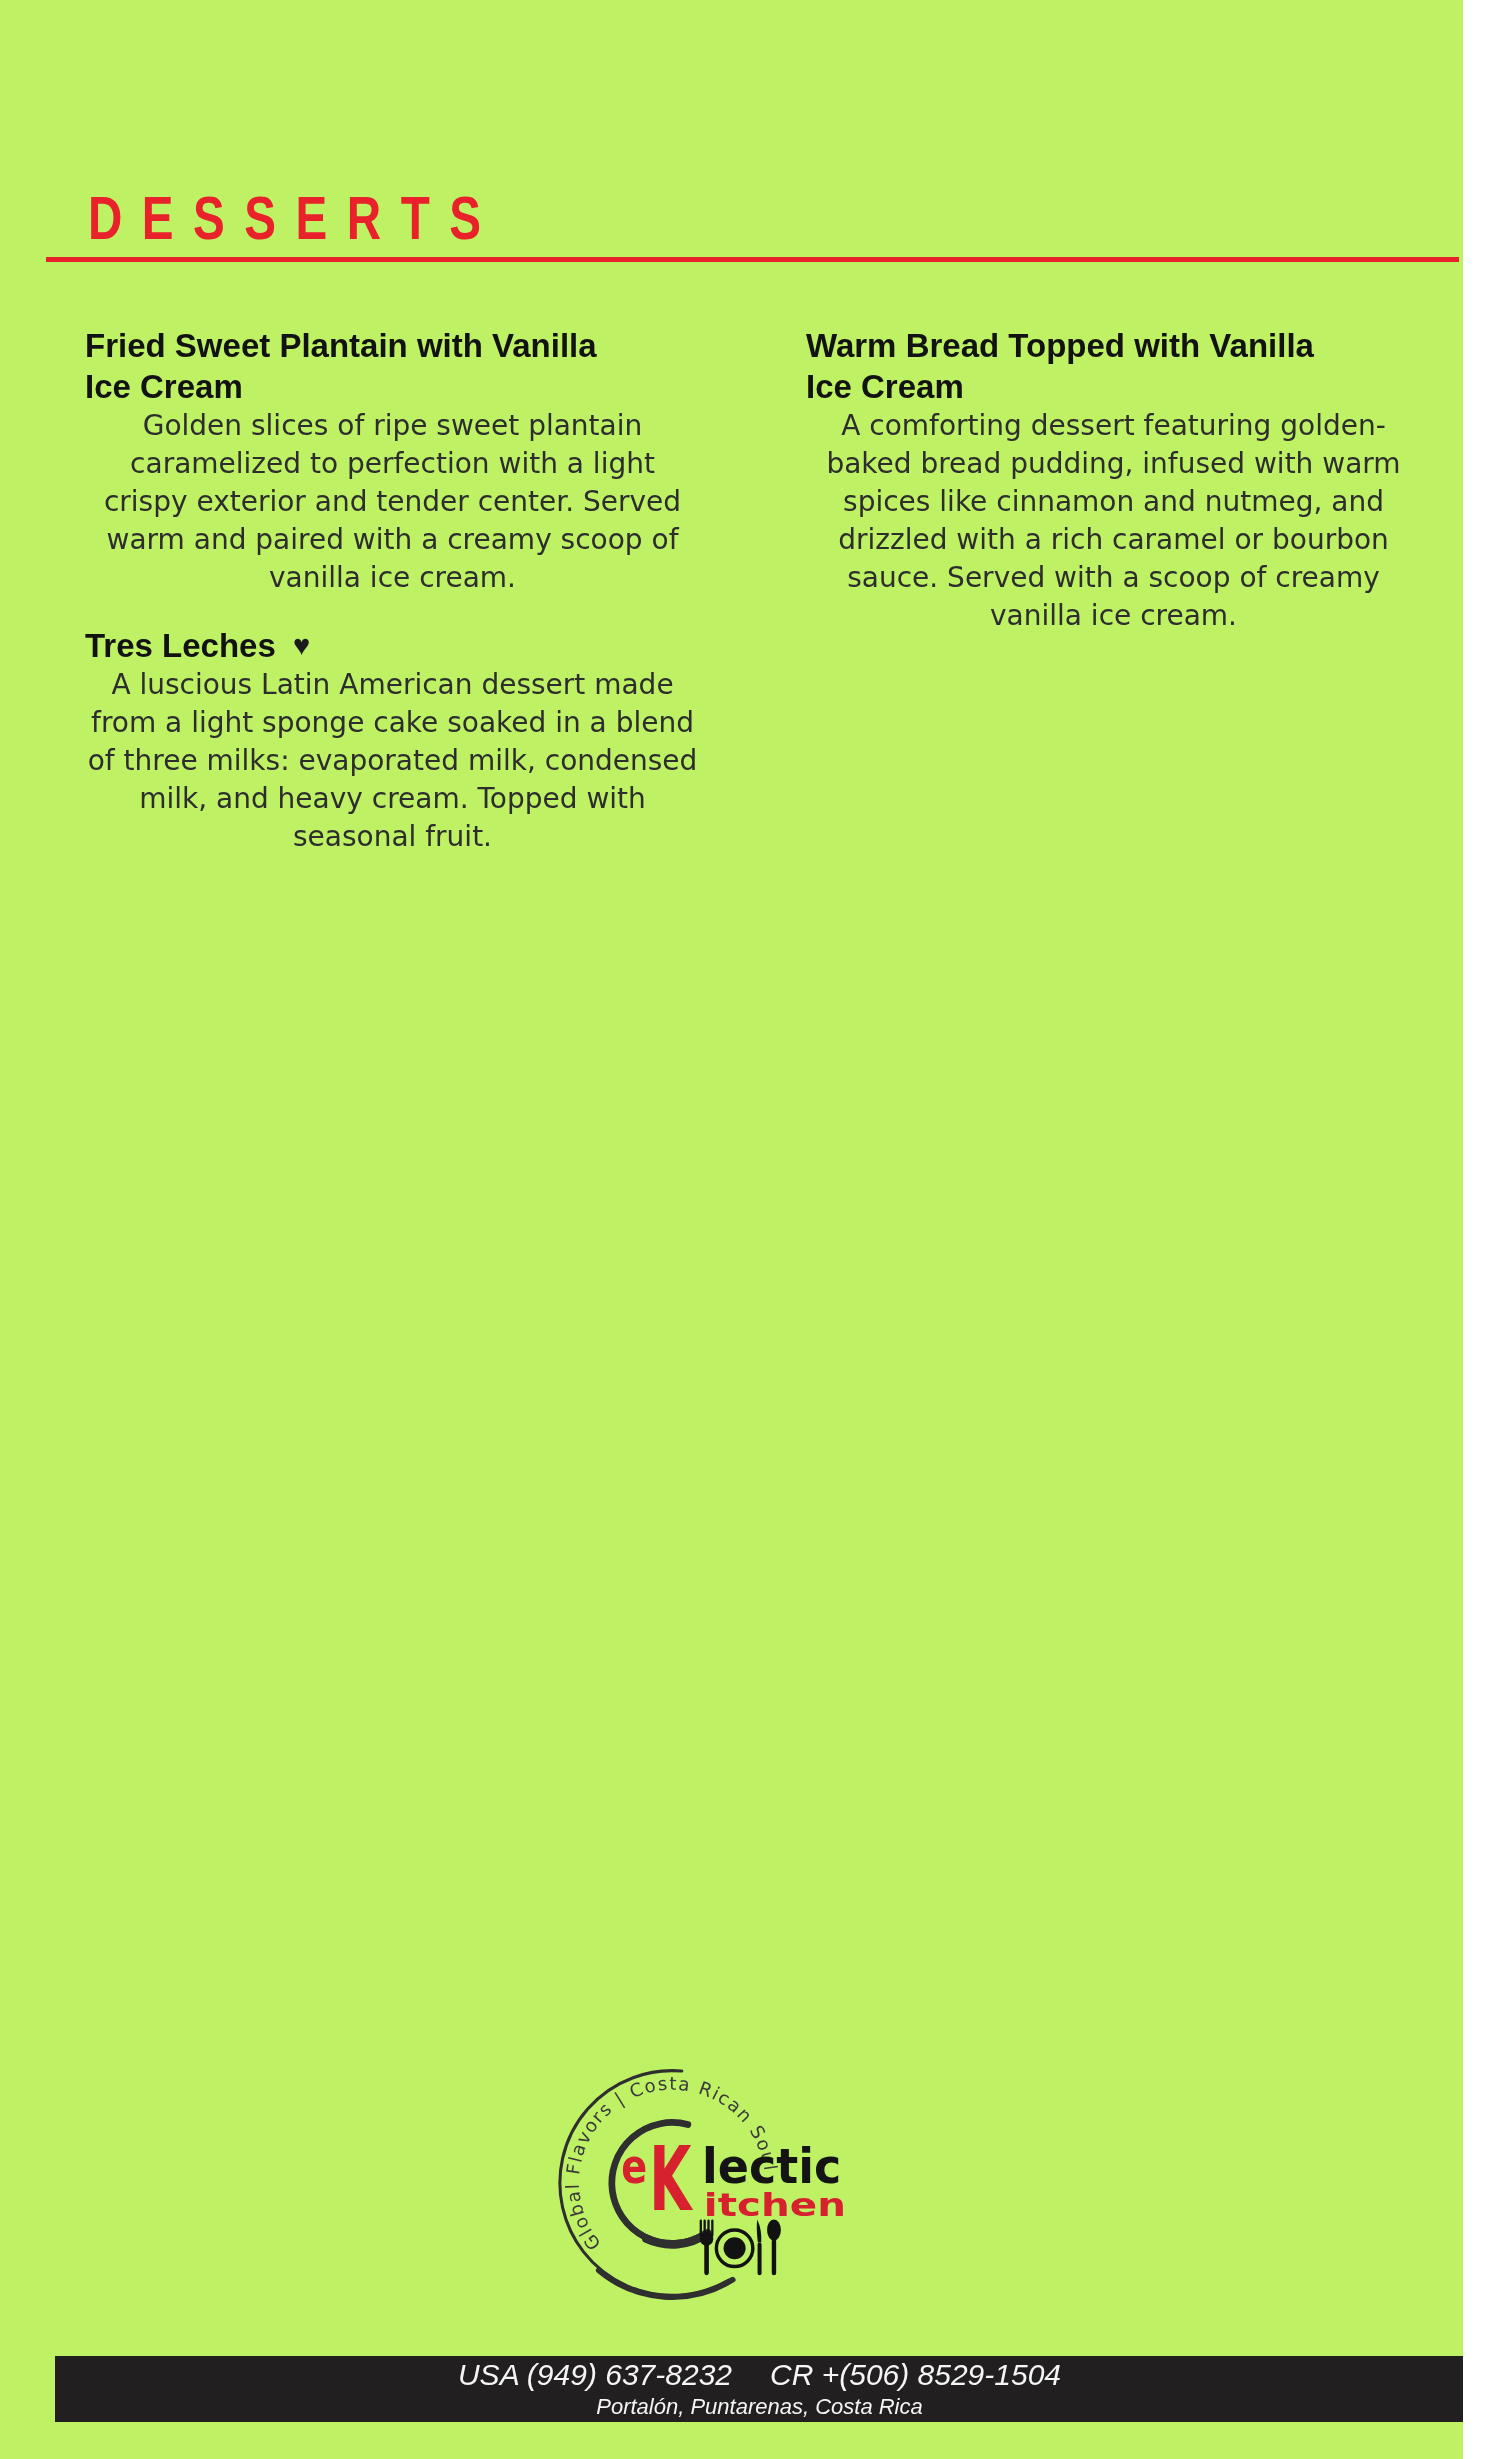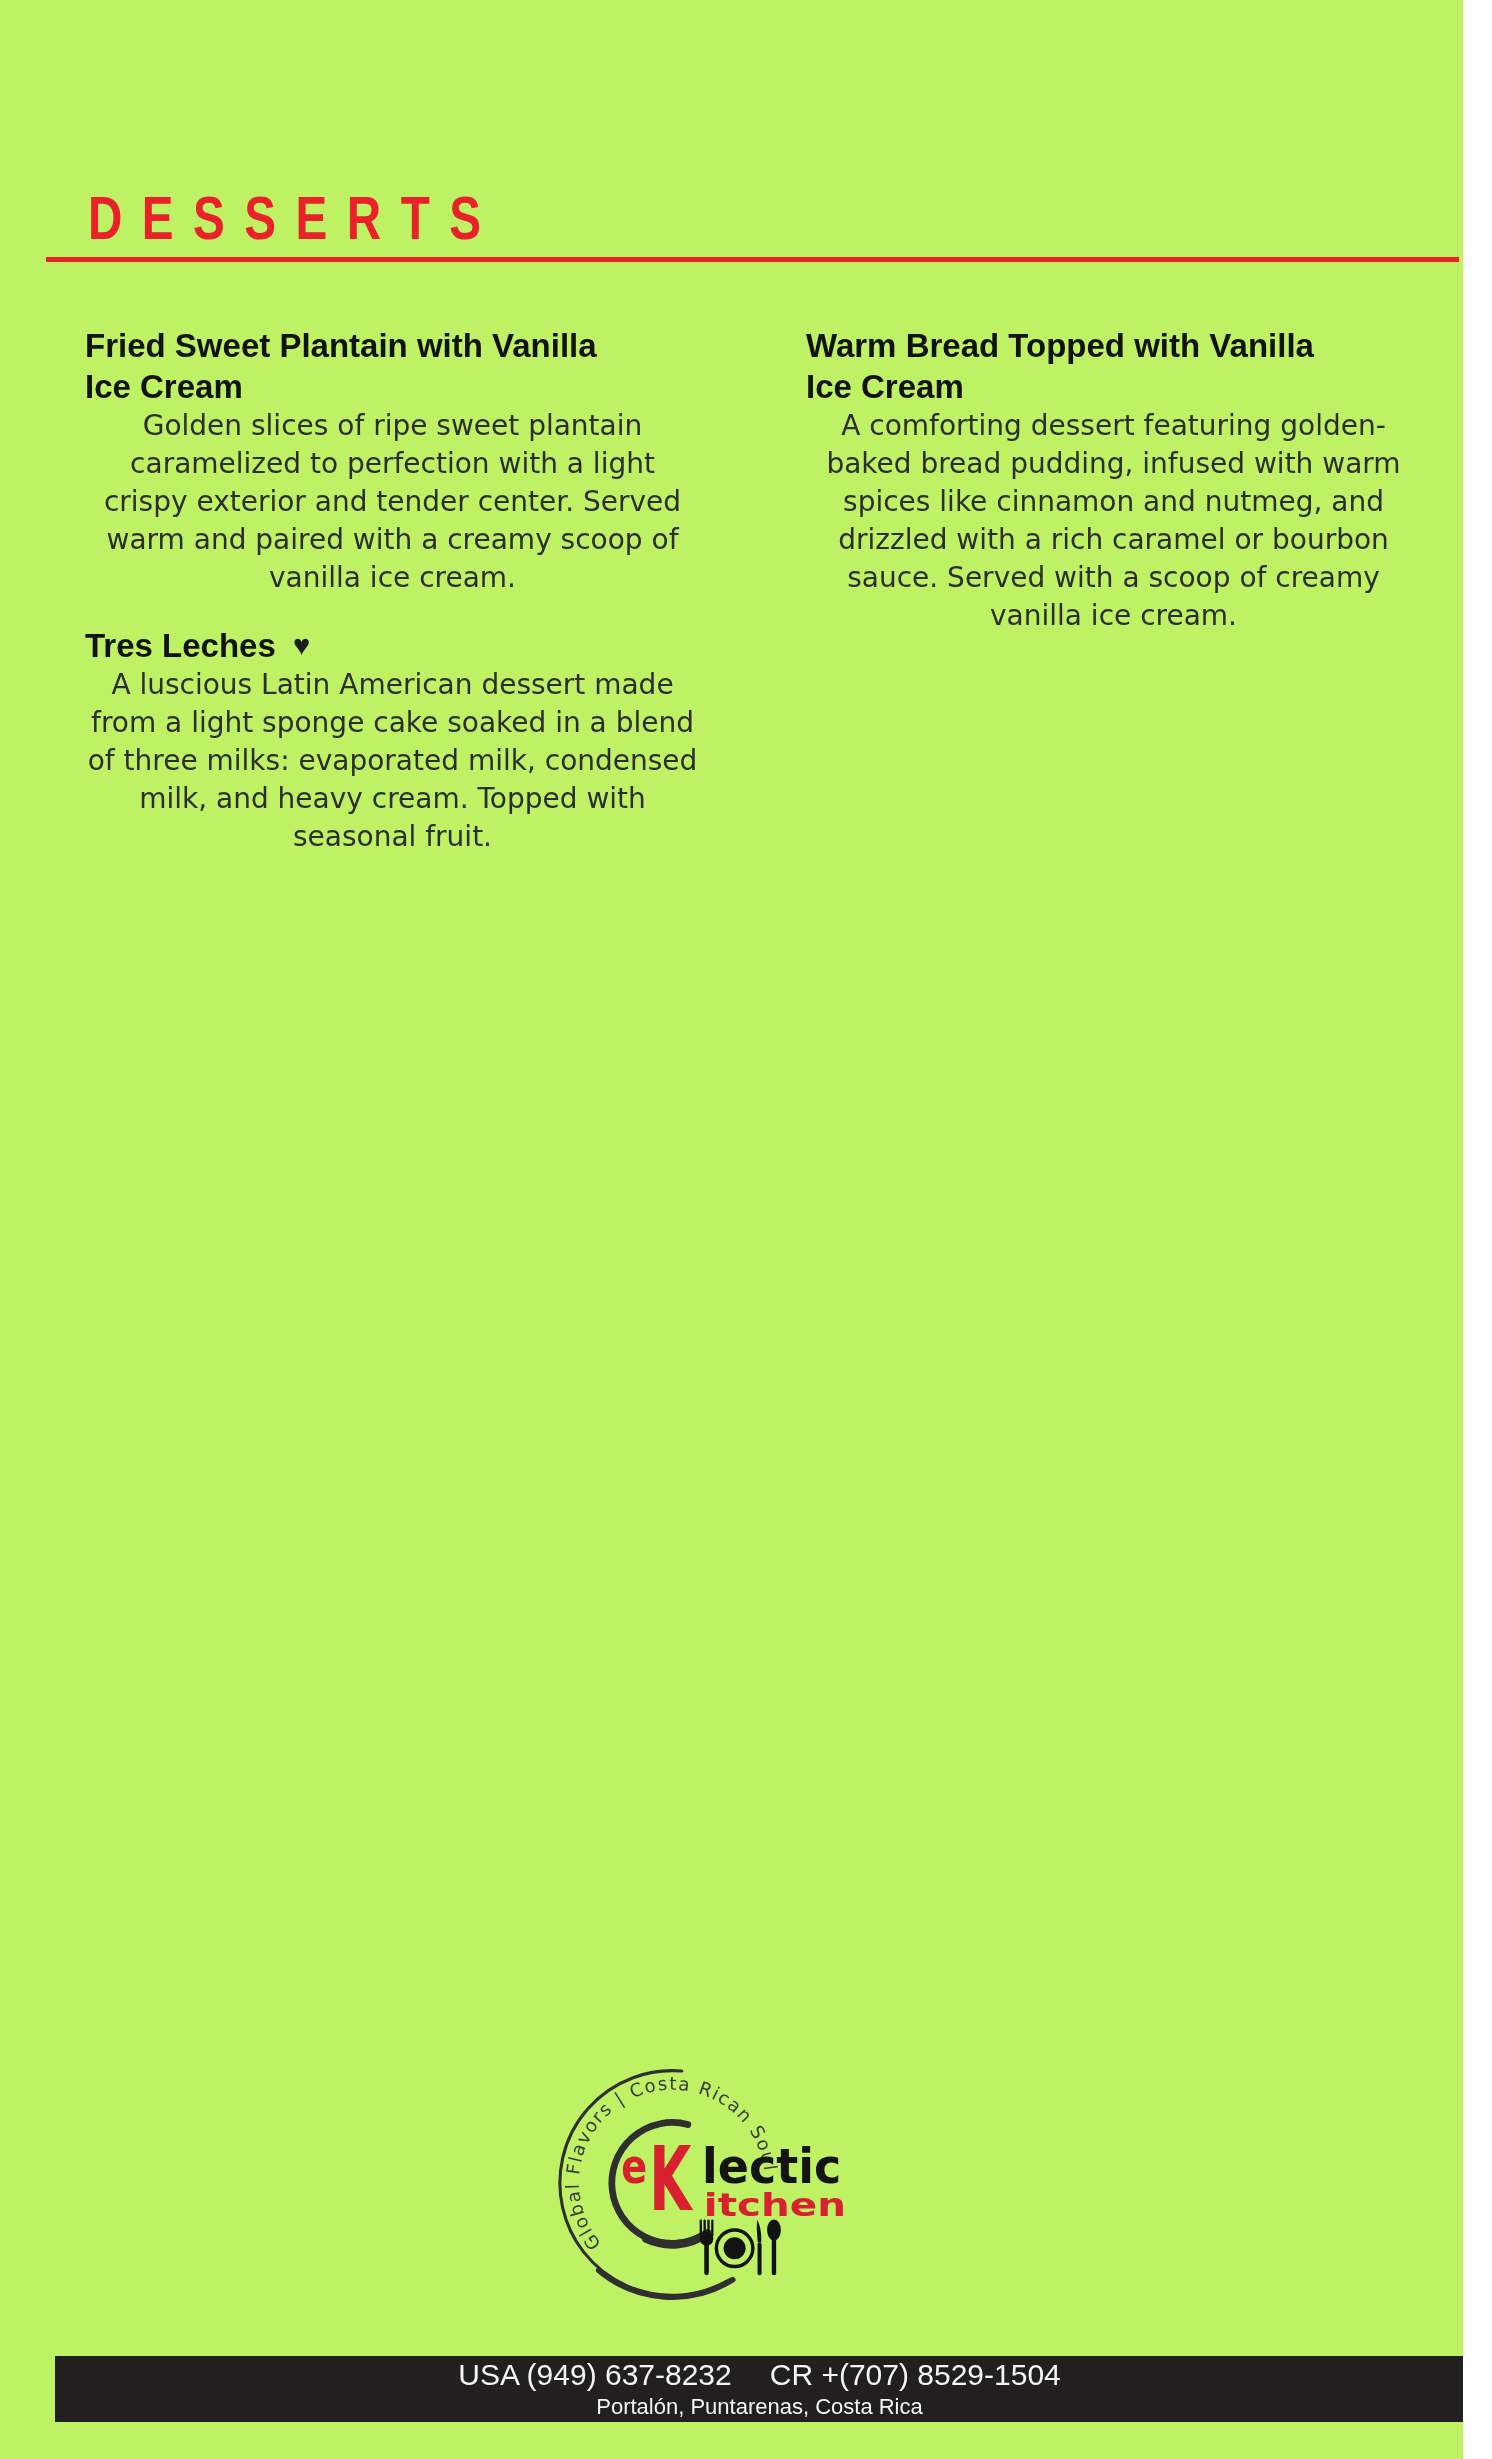--- a/index.html
+++ b/index.html
@@ -30,21 +30,21 @@
   .logo svg{display:block;width:100%;height:100%;}
   .arc-stroke{fill:none;stroke:#2f2f2f;stroke-linecap:round;}
   .arc-text{fill:var(--arc_ink);font-family:"DejaVu Sans",sans-serif;font-size:19px;letter-spacing:1.5px;}
   .wm-red{fill:var(--logo_red);font-family:"DejaVu Sans",sans-serif;font-weight:bold;}
   .wm-black{fill:#141414;font-family:"DejaVu Sans",sans-serif;font-weight:bold;}
   .utensil{fill:#121212;}
   .plate-ring{fill:none;stroke:#121212;}
 
   
   .footer{position:absolute;left:55px;top:2356px;width:1409px;height:66px;
-          background:var(--footer_bg);color:#f5f5f5;text-align:center;}
+          background:var(--footer_bg);color:#f5f5f5;text-align:center;font-style:italic;}
   .footer-row1{display:flex;justify-content:center;gap:38px;font-size:30px;line-height:32px;
                padding-top:2.9px;white-space:nowrap;}
   .footer-row2{font-size:22px;line-height:31px;}
 </style>
 </head>
 <body>
 
 <div class="page">
 
   <h1 class="title"><span class="title-inner">DESSERTS</span></h1>
@@ -108,19 +108,19 @@
       <g>
         <ellipse class="utensil" cx="281" cy="199" rx="7.2" ry="11"></ellipse>
         <rect class="utensil" x="278.7" y="208" width="4.6" height="38" rx="2.3"></rect>
       </g>
     </svg>
   </div>
 
   <footer class="footer">
     <div class="footer-row1">
       <span>USA (949) 637-8232</span>
-      <span>CR +(707) 8529-1504</span>
+      <span>CR +(506) 8529-1504</span>
     </div>
     <div class="footer-row2">Portalón, Puntarenas, Costa Rica</div>
   </footer>
 
 </div>
 
 
 </body></html>

